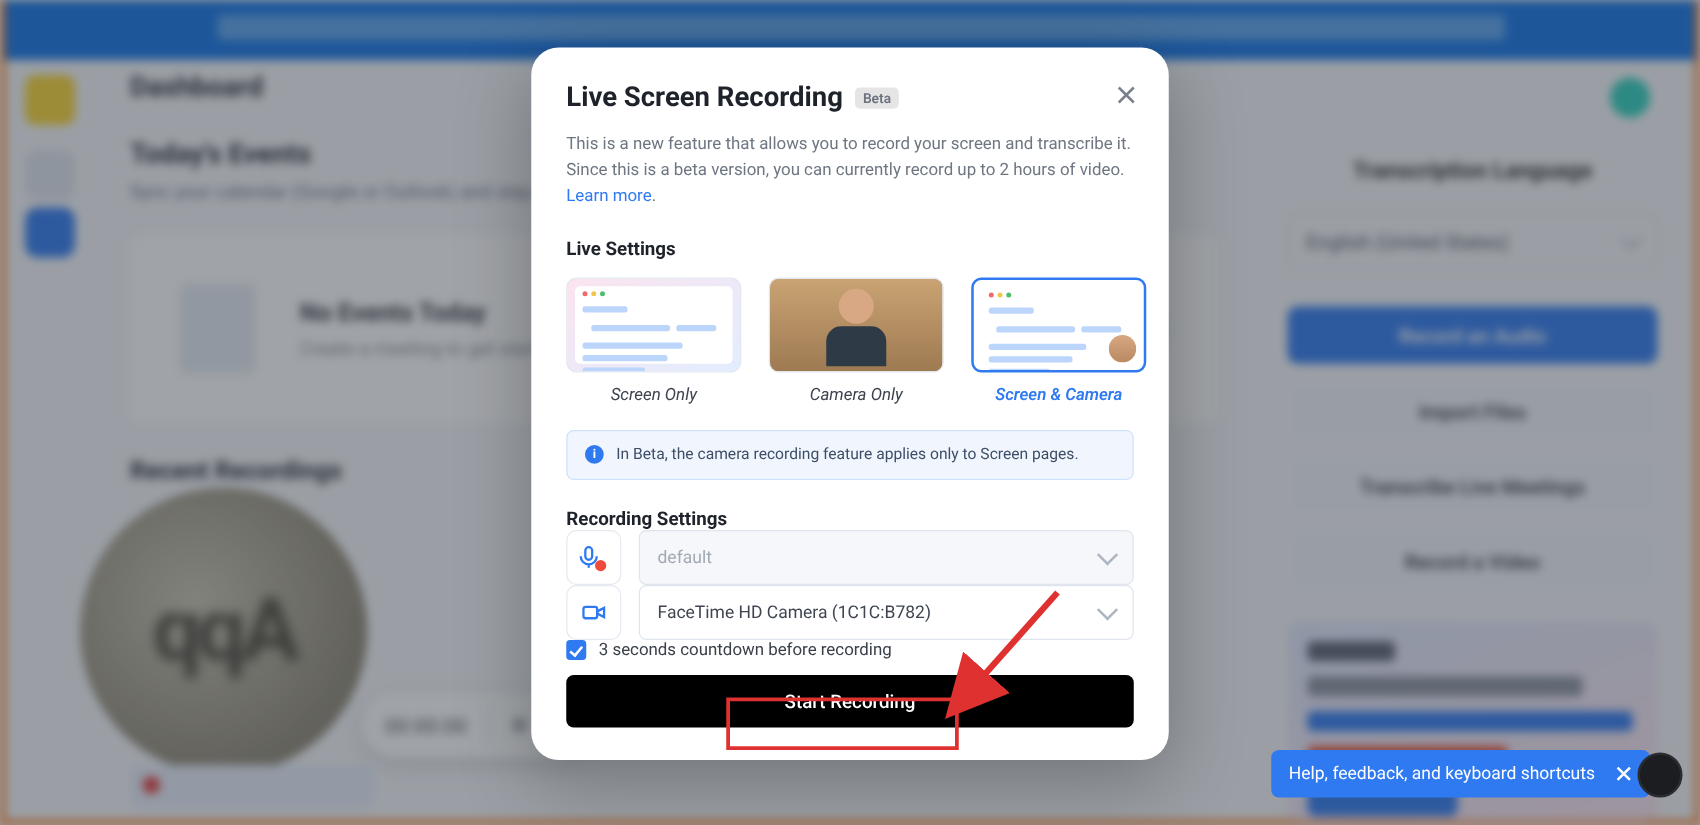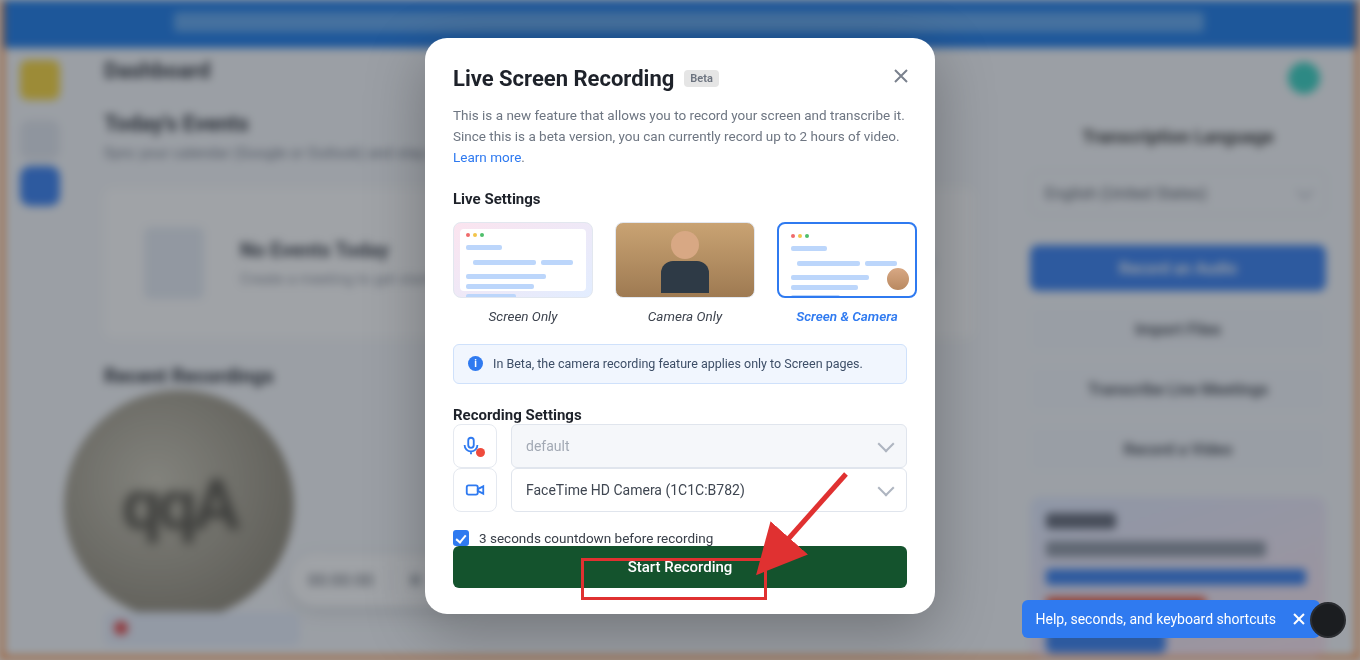--- a/index.html
+++ b/index.html
@@ -193,32 +193,32 @@
 }
 .rs-select {
   flex:1; height:44px; border:1px solid #e0e5ed; border-radius:6px;
   display:flex; align-items:center; justify-content:space-between; padding:0 14px;
   font-size:14px; color:#3f4651;
 }
 .rs-select.disabled { background:#f5f7fa; color:#a2a9b4; }
 .chev { width:12px;height:12px; border-right:2px solid #aeb5c0; border-bottom:2px solid #aeb5c0;
   transform: rotate(45deg); margin-top:-4px; }
 
-.cb-row { margin-top:18px; display:flex; align-items:center; gap:10px; }
+.cb-row { display:flex; align-items:center; gap:10px; }
 .chk {
   width:16px;height:16px;background:#2f7af0;border-radius:3px;position:relative;
 }
 .chk::after{
   content:""; position:absolute; left:3px; top:5px; width:8px; height:4px;
   border-left:2px solid #fff; border-bottom:2px solid #fff; transform:rotate(-50deg);
 }
 .cb-row span{ font-size:13.5px; color:#3a404a; }
 
 .start-btn {
-  margin-top:0; height:42px; background:#14532d; color:#fff; border-radius:6px;
+  margin-top:12px; height:42px; background:#000000; color:#fff; border-radius:6px;
   display:flex; align-items:center; justify-content:center; font-size:15px; font-weight:500;
   cursor:pointer;
 }
 
 
 .emph-rect {
   position:absolute; left:581px; top:558px; width:186px; height:42px;
   border:3px solid #e03131; pointer-events:none; z-index:40;
 }
 .arrow {
@@ -433,16 +433,16 @@
 <svg class="arrow" viewBox="0 0 120 120">
   <defs>
     <marker id="ah" markerWidth="10" markerHeight="10" refX="7" refY="5" orient="auto">
       <path d="M0 0 L10 5 L0 10 Z" fill="#e03131"></path>
     </marker>
   </defs>
   <line x1="100" y1="10" x2="20" y2="100" stroke="#e03131" stroke-width="5" marker-end="url(#ah)"></line>
 </svg>
 
 <div class="fb-pill">
-  <span>Help, seconds, and keyboard shortcuts</span>
+  <span>Help, feedback, and keyboard shortcuts</span>
   <span class="xclose"></span>
 </div>
 <div class="fb-dot"></div>
 
 </body></html>

